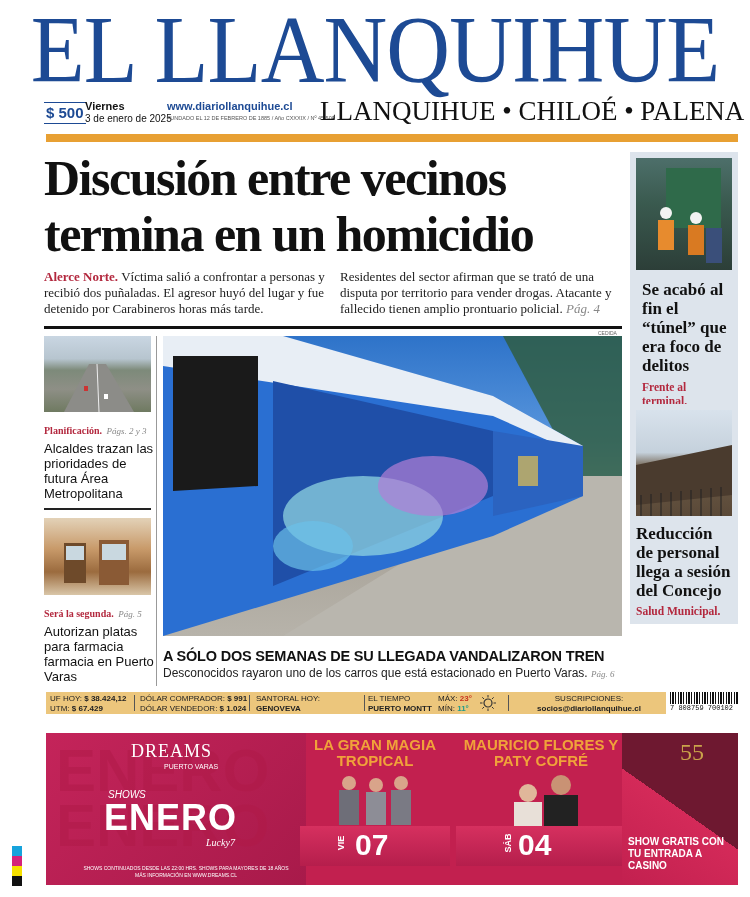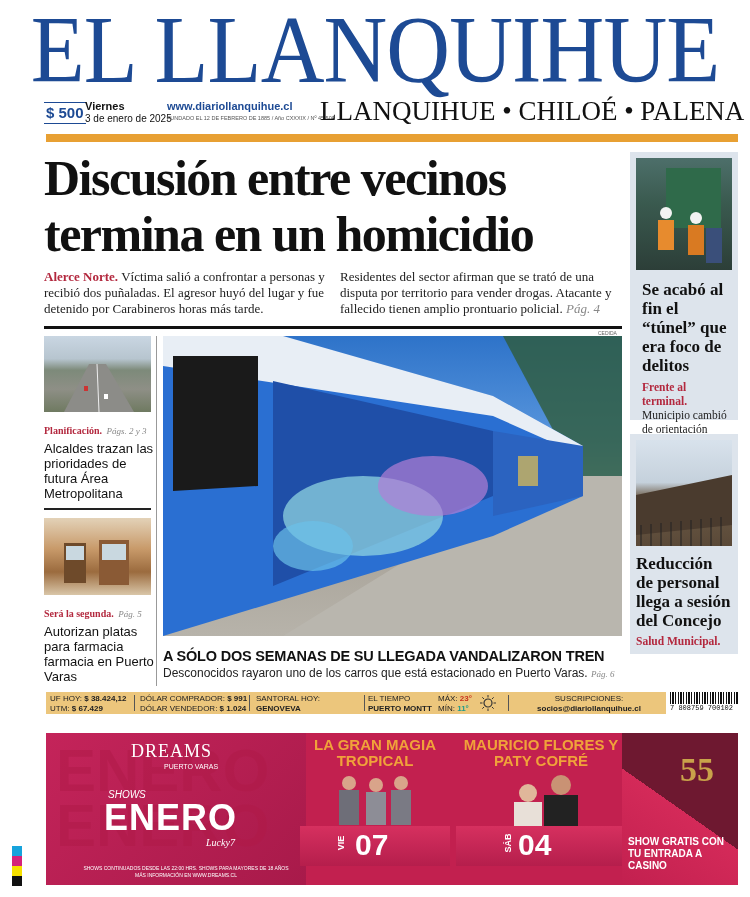--- a/index.html
+++ b/index.html
@@ -115,21 +115,21 @@
         <rect x="52" y="67" width="16" height="30" fill="#d97a22"></rect>
         <rect x="70" y="70" width="16" height="35" fill="#3a4f7a"></rect>
       </svg>
   </div>
   <div style="padding:4px 6px 0 12px">
     <div class="sidehead">Se acabó al fin el “túnel” que era foco de delitos</div>
     <div class="sidebody" style="margin-top:5px"><span class="kicker">Frente al terminal.</span></div>
     <div class="sidebody"><span>Municipio cambió de orientación módulos de comercio.</span> <span class="pag" style="font-size:9px">Pág. 5</span></div>
   </div>
 </div>
-<div class="abs side" style="top:434px;height:220px">
+<div class="abs side" style="top:404px;height:220px">
   <div class="photo" style="margin:6px;width:96px;height:106px;background:linear-gradient(180deg,#d8e2ec 0%,#c5d1dc 40%,#6b5a46 55%,#5a4938 100%)">
     <svg width="96" height="106">
         <polygon points="0,55 96,35 96,85 0,95" fill="#4a3b2e"></polygon>
         <g stroke="#222" stroke-width="1">
           <line x1="5" y1="85" x2="5" y2="106"></line>
           <line x1="15" y1="84" x2="15" y2="106"></line>
           <line x1="25" y1="83" x2="25" y2="106"></line>
           <line x1="35" y1="82" x2="35" y2="106"></line>
           <line x1="45" y1="81" x2="45" y2="106"></line>
           <line x1="55" y1="80" x2="55" y2="106"></line>
@@ -230,21 +230,21 @@
         <rect x="8" y="31" width="28" height="24" fill="#e8e0d8"></rect>
         <circle cx="55" cy="14" r="10" fill="#c99274"></circle>
         <rect x="38" y="24" width="34" height="31" fill="#222"></rect>
       </svg>
   </div>
   <div class="abs" style="left:410px;top:93px;width:170px;height:40px;background:linear-gradient(180deg,#d6305f,#b51e4c);color:#fff">
     <span class="abs" style="left:42px;top:12px;font-size:9px;transform:rotate(-90deg);font-weight:bold">SÁB</span>
     <span class="abs" style="left:62px;top:2px;font-size:30px;font-weight:bold">04</span>
   </div>
   <div class="abs" style="left:576px;top:0;width:116px;height:152px;background:linear-gradient(215deg,#6e1830 0%,#6e1830 50%,#d42a59 50%,#c2204f 100%)">
-    <div class="abs" style="left:58px;top:18px;font-size:34px;font-weight:bold;color:#c9a24a;font-family:'Liberation Serif',serif">55</div>
+    <div class="abs" style="left:58px;top:6px;font-size:24px;font-weight:normal;color:#c9a24a;font-family:'Liberation Serif',serif">55</div>
     <div class="abs" style="left:6px;top:103px;width:100px;color:#fff;font-weight:bold;font-size:10px;line-height:12px">SHOW GRATIS CON TU ENTRADA A CASINO</div>
   </div>
 </div>
 
 <div class="abs cmyk" style="left:12px;top:846px">
   <div style="background:#16a3dc"></div>
     <div style="background:#d4237a"></div>
     <div style="background:#f6e000"></div>
     <div style="background:#111"></div>
 </div>

